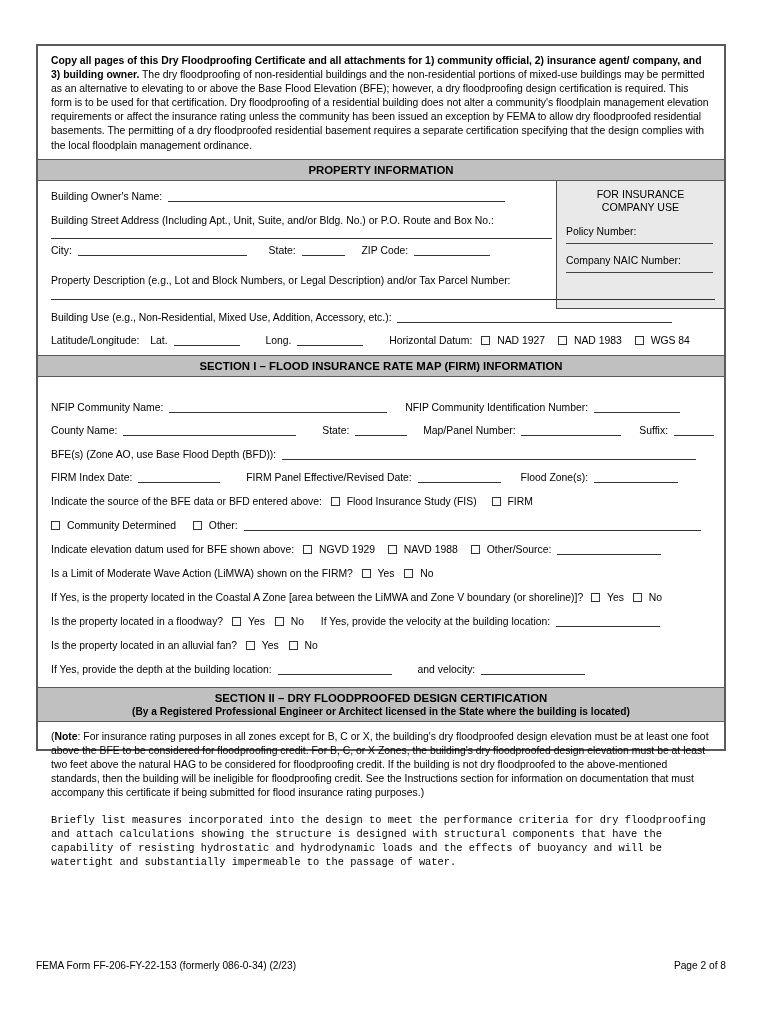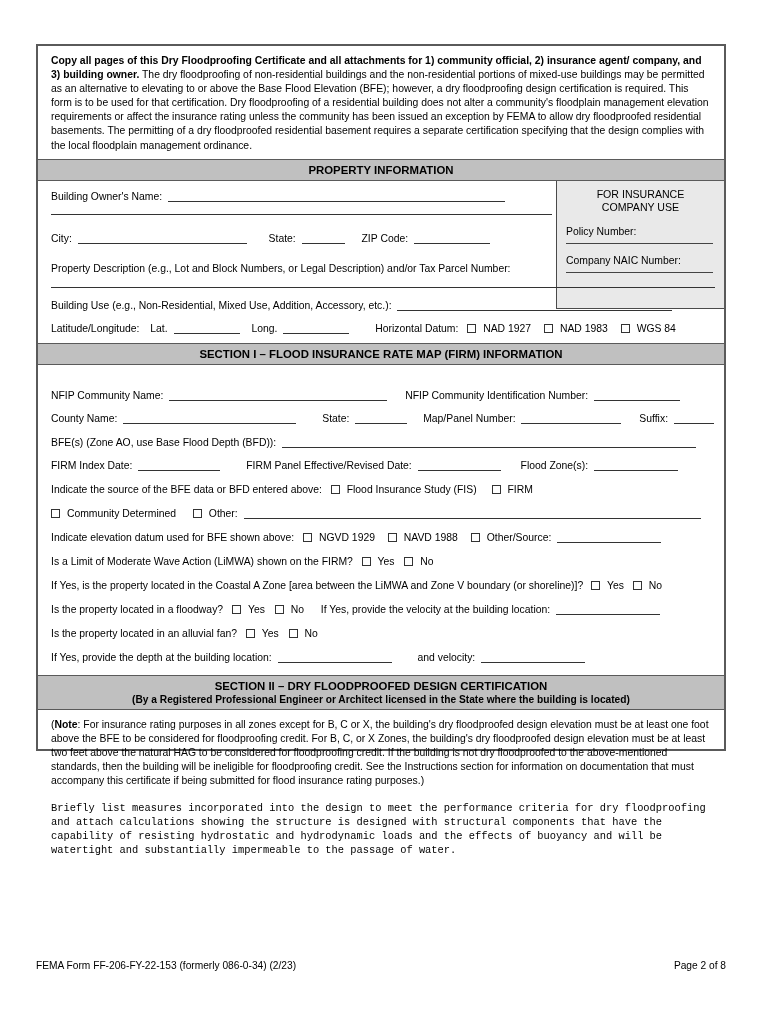--- a/index.html
+++ b/index.html
@@ -187,25 +187,28 @@
         <div class="ins-line"></div>
       </div>
 
       <div class="prop-left">
 
         <div class="row">
           <span class="lbl">Building Owner's Name:</span>
           <span class="fill" style="width:337px"></span>
         </div>
 
+        <div class="row" style="padding-top:11px">
+          <span class="lbl">Building Street Address (Including Apt., Unit, Suite, and/or Bldg. No.) or P.O. Route and Box No.:</span>
+        </div>
         <div class="row" style="padding-top:0">
           <span class="fill" style="width:501px;margin-left:0"></span>
         </div>
 
-        <div class="row" style="padding-top:16px">
+        <div class="row" style="padding-top:4px">
           <span class="lbl">City:</span>
           <span class="fill" style="width:169px"></span>
           <span class="lbl" style="margin-left:18px">State:</span>
           <span class="fill" style="width:43px"></span>
           <span class="lbl" style="margin-left:13px">ZIP Code:</span>
           <span class="fill" style="width:76px"></span>
         </div>
       </div>
 
       <div class="row" style="padding-top:17px">
@@ -217,21 +220,21 @@
 
       <div class="row" style="padding-top:10px">
         <span class="lbl">Building Use (e.g., Non-Residential, Mixed Use, Addition, Accessory, etc.):</span>
         <span class="fill" style="width:275px"></span>
       </div>
 
       <div class="row" style="padding-top:10px;padding-bottom:8px">
         <span class="lbl">Latitude/Longitude:</span>
         <span class="lbl" style="margin-left:8px">Lat.</span>
         <span class="fill" style="width:66px"></span>
-        <span class="lbl" style="margin-left:8px">Long.</span>
+        <span class="lbl" style="margin-left:22px">Long.</span>
         <span class="fill" style="width:66px"></span>
         <span class="lbl" style="margin-left:22px">Horizontal Datum:</span>
         <span class="cbx" style="margin-left:6px"></span>
         <span class="lbl">NAD 1927</span>
         <span class="cbx" style="margin-left:10px"></span>
         <span class="lbl">NAD 1983</span>
         <span class="cbx" style="margin-left:10px"></span>
         <span class="lbl">WGS 84</span>
       </div>
     </div>

